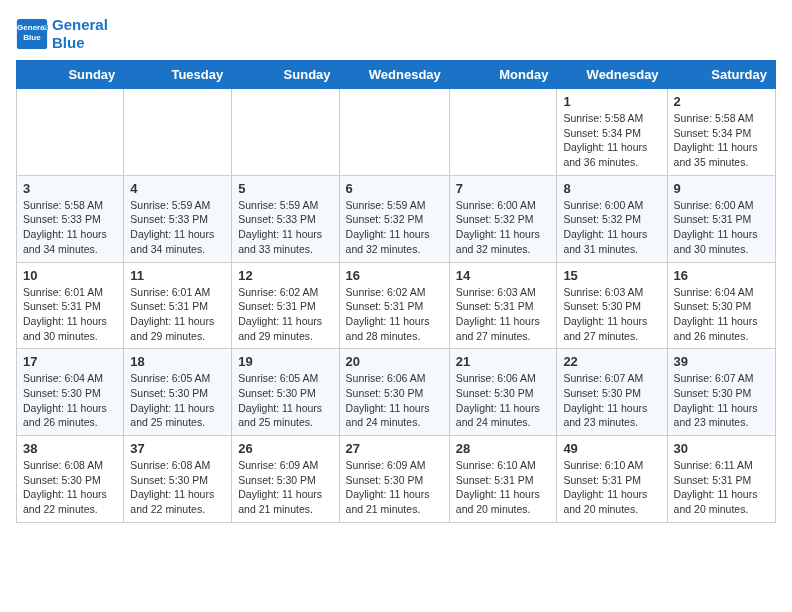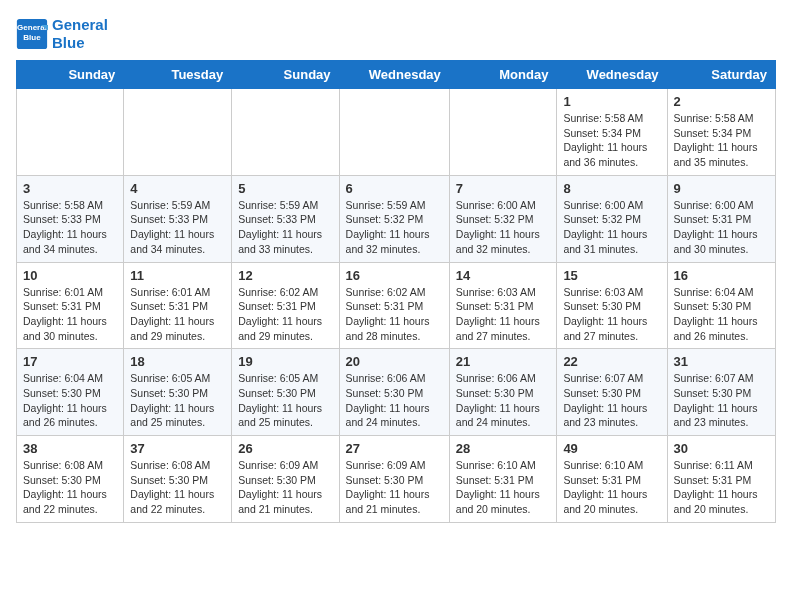--- a/index.html
+++ b/index.html
@@ -262,21 +262,21 @@
 Sunset: 5:30 PM
 Daylight: 11 hours and 24 minutes.</div>
         </td>
         <td>
           <span class="day-num">22</span>
           <div class="day-info" style="white-space: pre-line;">Sunrise: 6:07 AM
 Sunset: 5:30 PM
 Daylight: 11 hours and 23 minutes.</div>
         </td>
         <td>
-          <span class="day-num">31</span>
+          <span class="day-num">39</span>
           <div class="day-info" style="white-space: pre-line;">Sunrise: 6:07 AM
 Sunset: 5:30 PM
 Daylight: 11 hours and 23 minutes.</div>
         </td>
       </tr>
       <tr>
         <td>
           <span class="day-num">38</span>
           <div class="day-info" style="white-space: pre-line;">Sunrise: 6:08 AM
 Sunset: 5:30 PM

